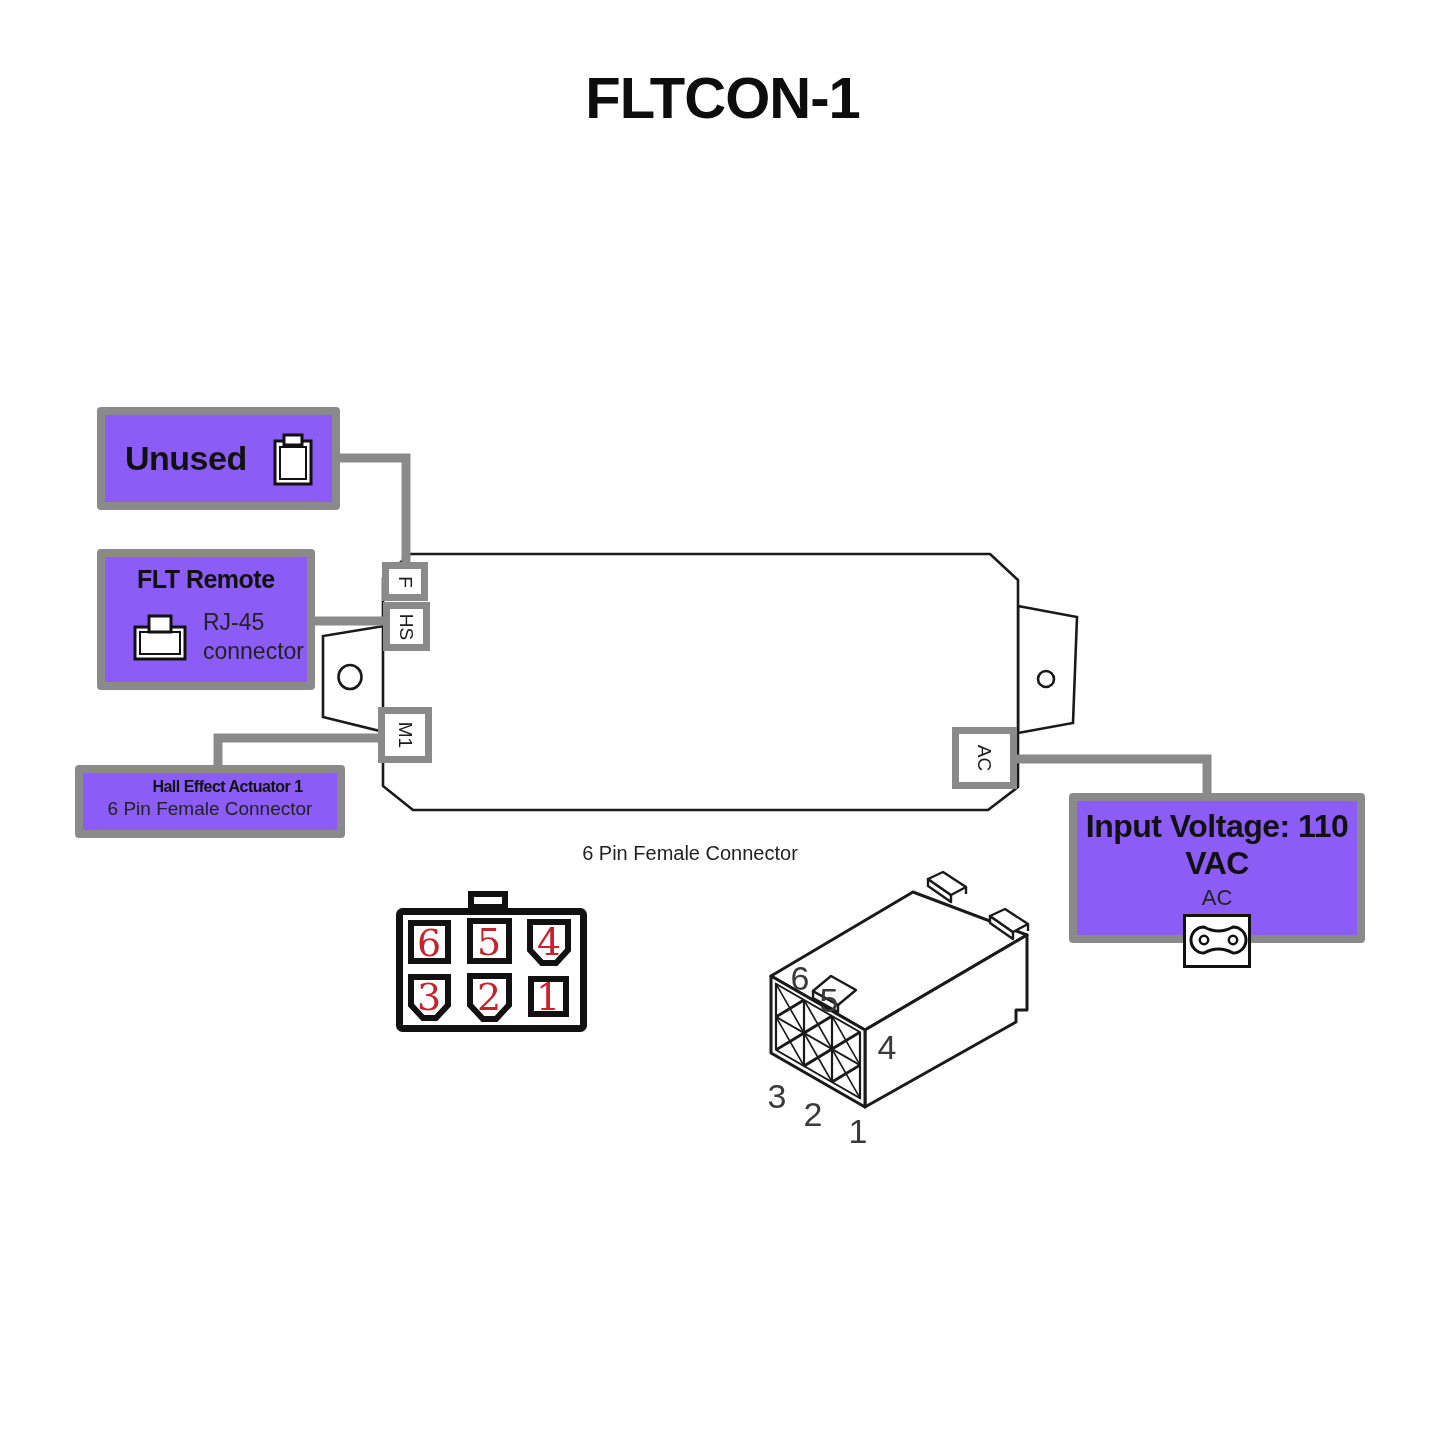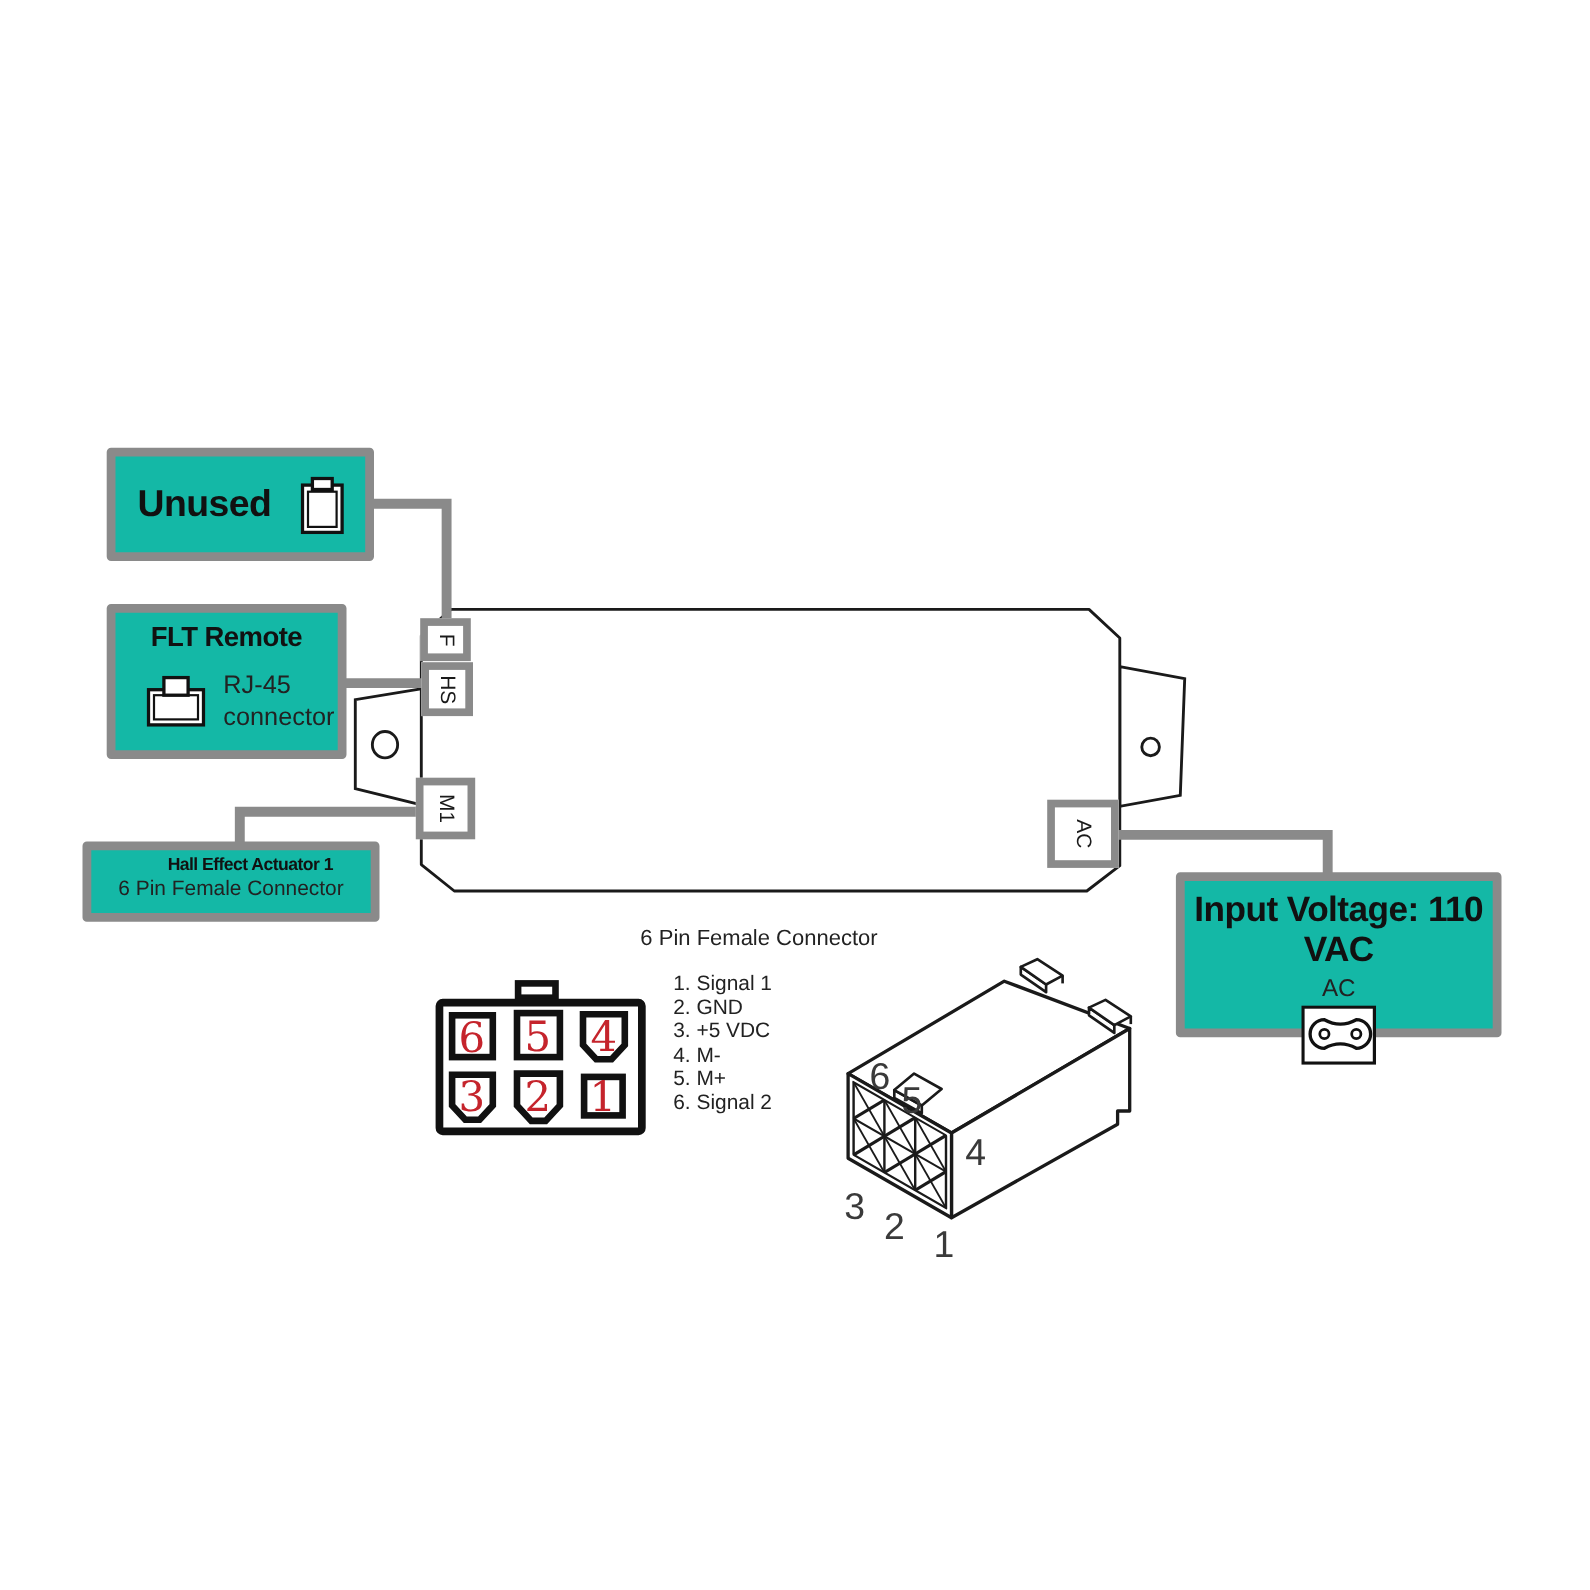--- a/index.html
+++ b/index.html
@@ -1,21 +1,21 @@
 <!DOCTYPE html>
 <html><head>
 <meta charset="utf-8">
 <style>
   html,body{margin:0;padding:0;background:#fff;}
   .stage{position:relative;width:1445px;height:1445px;background:#ffffff;overflow:hidden;
          font-family:"Liberation Sans",sans-serif;color:#111;}
   .title{position:absolute;top:56px;left:0;width:1445px;text-align:center;
          font-weight:bold;font-size:58px;line-height:84px;letter-spacing:-1px;color:#0d0d0d;}
   svg.layer{position:absolute;left:0;top:0;}
-  .callout{position:absolute;border:8px solid #8a8a8a;border-radius:4px;background:#14b8a6;box-sizing:border-box;}
+  .callout{position:absolute;border:8px solid #8a8a8a;border-radius:4px;background:#8b5cf6;box-sizing:border-box;}
   #callout-unused{left:97px;top:407px;width:243px;height:103px;display:flex;align-items:center;padding-left:20px;}
   #callout-unused .lbl{font-weight:bold;font-size:34px;letter-spacing:-0.5px;}
   #callout-unused svg{margin-left:26px;margin-top:2px;}
   #callout-flt{left:97px;top:549px;width:218px;height:141px;padding:8px 0 0 12px;}
   #callout-flt .t{font-weight:bold;font-size:25px;letter-spacing:-0.5px;margin-left:20px;}
   #callout-flt .row{display:flex;margin-top:14px;margin-left:16px;align-items:center;}
   #callout-flt .txt{margin-left:16px;font-size:23px;line-height:29px;color:#222;}
   #callout-hall{left:75px;top:765px;width:270px;height:73px;text-align:center;}
   #callout-hall .t{font-weight:bold;font-size:16px;margin-top:5px;letter-spacing:-0.5px;padding-left:35px;}
   #callout-hall .s{font-size:19px;margin-top:2px;color:#222;}
@@ -32,20 +32,21 @@
   #port-ac{left:952px;top:727px;width:65px;height:62px;}
   .heading-6pin{position:absolute;left:430px;top:842px;width:520px;text-align:center;font-size:20px;color:#222;}
   .pin-list{position:absolute;left:612px;top:884px;font-size:19px;line-height:21.5px;color:#222;}
 </style>
 </head>
 <body>
 
 <div class="stage">
 
   <div class="title">
+    <div>FLTCON-1</div>
   </div>
 
   <svg class="layer" width="1445" height="1445" viewBox="0 0 1445 1445">
 
     <g>
       <polygon points="384,626 323,636 323,717 384,732" fill="#fff" stroke="#1a1a1a" stroke-width="2.6"></polygon>
       <ellipse cx="350" cy="677" rx="11.5" ry="12" fill="#fff" stroke="#1a1a1a" stroke-width="2.6"></ellipse>
     </g>
     <g>
       <polygon points="1018,606 1077,617 1073,723 1018,733" fill="#fff" stroke="#1a1a1a" stroke-width="2.6"></polygon>
@@ -174,22 +175,14 @@
     <svg width="68" height="54" viewBox="0 0 68 54">
       <rect x="1.5" y="1.5" width="65" height="51" fill="#fff" stroke="#111" stroke-width="3"></rect>
       <path d="M21,13 A13,13 0 0 0 21,39 Q35.5,31 50,39 A13,13 0 0 0 50,13 Q35.5,21 21,13 Z" fill="#fff" stroke="#111" stroke-width="3"></path>
       <circle cx="21" cy="26" r="4.2" fill="#fff" stroke="#111" stroke-width="2.5"></circle>
       <circle cx="50" cy="26" r="4.2" fill="#fff" stroke="#111" stroke-width="2.5"></circle>
     </svg>
   </div>
 
   <div class="heading-6pin">6 Pin Female Connector</div>
 
-  <div class="pin-list">
-    <div>1. Signal 1</div>
-    <div>2. GND</div>
-    <div>3. +5 VDC</div>
-    <div>4. M-</div>
-    <div>5. M+</div>
-    <div>6. Signal 2</div>
-  </div>
 
 </div>
 
 </body></html>

